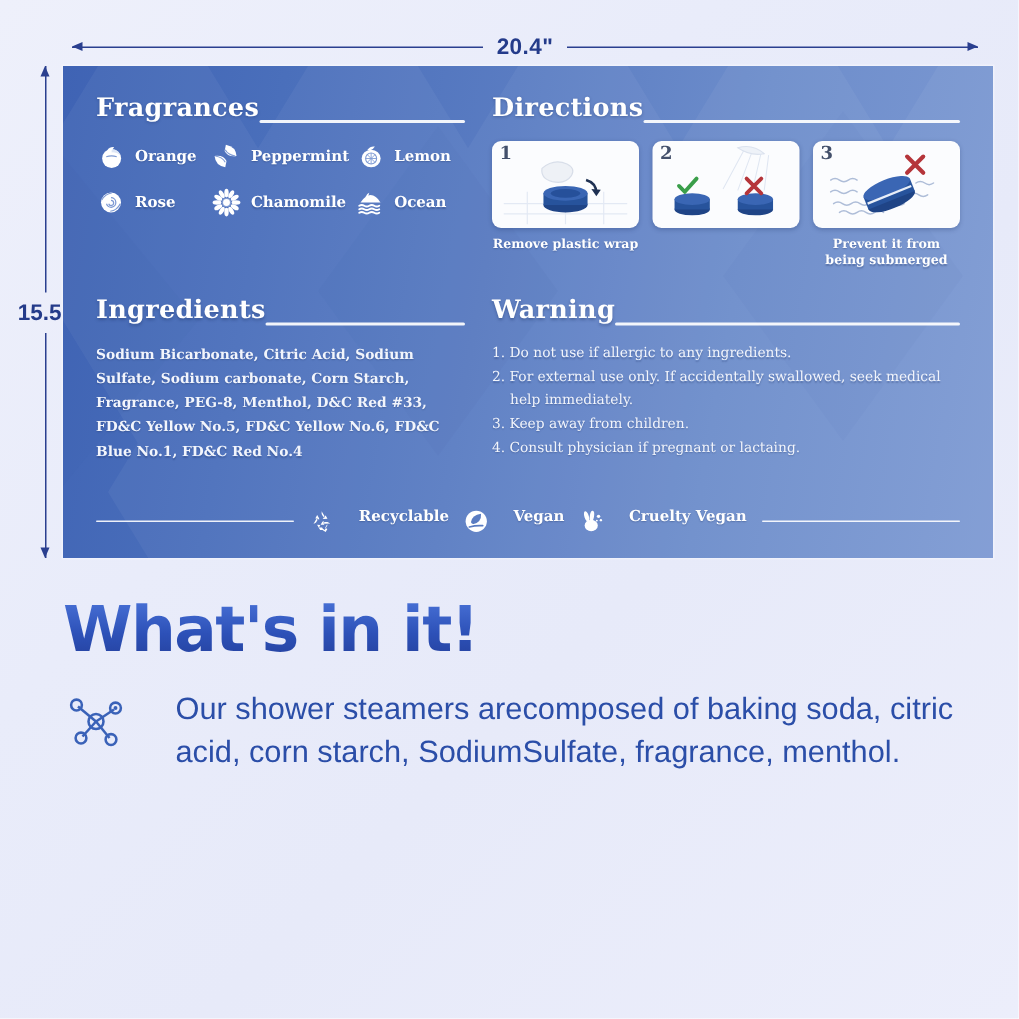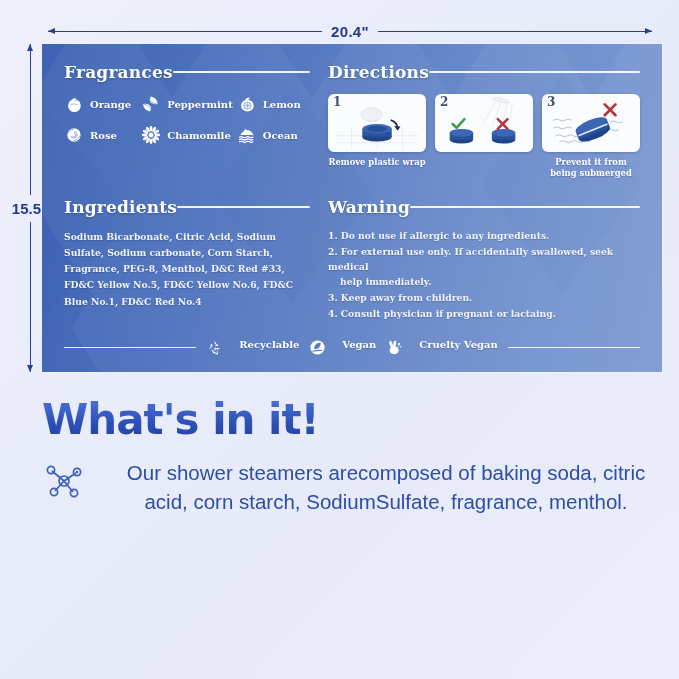--- a/index.html
+++ b/index.html
@@ -51,21 +51,21 @@
     box-shadow:0 0 0 1px rgba(255,255,255,.35);
   }
   .panel .diamonds{position:absolute;inset:0;opacity:.5;}
   .panel .inner{position:absolute;inset:0;padding:18px 22px;box-sizing:border-box;}
 
   .cols{display:flex;gap:18px;}
   .col{flex:1;min-width:0;}
   .col.left{flex:0 0 246px;}
   .col.right{flex:1;}
 
-  .sec-head{display:flex;align-items:center;gap:0;margin-bottom:12px;}
+  .sec-head{display:flex;align-items:flex-end;gap:0;margin-bottom:12px;}
   .sec-title{
     font-family:"DejaVu Serif",serif;
     font-weight:700;font-size:17px;color:#ffffff;white-space:nowrap;
     text-shadow:0 1px 2px rgba(20,40,90,.35);letter-spacing:.2px;
   }
   .sec-rule{flex:1;height:2px;background:rgba(255,255,255,.92);border-radius:2px;}
 
   
   .frag-grid{display:grid;grid-template-columns:repeat(3,1fr);row-gap:11px;column-gap:4px;margin-top:4px;}
   .frag{display:flex;align-items:center;gap:6px;}
@@ -95,21 +95,21 @@
 
   
   .blk{margin-top:18px;}
   .body-txt{
     font-family:"DejaVu Serif",serif;font-size:9.2px;line-height:1.75;color:#f2f5fc;
     text-shadow:0 1px 1px rgba(20,40,90,.3);font-weight:700;
   }
   .warn-list{margin:0;padding:0;list-style:none;}
   .warn-list li{
     font-family:"DejaVu Serif",serif;font-size:9.2px;line-height:1.62;color:#f2f5fc;
-    text-shadow:0 1px 1px rgba(20,40,90,.3);font-weight:700;margin-bottom:1px;
+    text-shadow:0 1px 1px rgba(20,40,90,.3);font-weight:400;margin-bottom:1px;
   }
   .warn-list li .cont{display:block;padding-left:12px;}
 
   
   .badges{
     position:absolute;left:22px;right:22px;bottom:16px;
     display:flex;align-items:center;gap:10px;
   }
   .badges .rule{flex:1;height:1.6px;background:rgba(255,255,255,.9);border-radius:2px;}
   .badge{display:flex;align-items:flex-start;gap:16px;}
@@ -122,21 +122,21 @@
   
   .lower{position:absolute;left:0;right:0;top:380px;bottom:0;padding:18px 24px 0 42px;box-sizing:border-box;}
   .headline{
     font-family:"DejaVu Sans",sans-serif;
     font-size:42px;font-weight:700;letter-spacing:-1px;
     background:linear-gradient(180deg,#4a73d8 0%,#2d51b8 55%,#24409c 100%);
     -webkit-background-clip:text;background-clip:text;color:#2b50b5;
     -webkit-text-fill-color:transparent;
     margin:0 0 16px 0;line-height:1.05;
   }
-  .point{display:flex;gap:31px;align-items:flex-start;margin-bottom:22px;text-align:center;}
+  .point{display:flex;gap:31px;align-items:flex-start;margin-bottom:22px;}
   .point .pico{width:44px;height:44px;flex:0 0 44px;margin-top:2px;}
   .point .ptxt{
     font-size:20.5px;line-height:1.42;color:#2b4ea8;font-weight:400;
     font-family:"Liberation Sans",sans-serif;
   }
 </style>
 </head>
 <body>
 
 <div class="stage">

